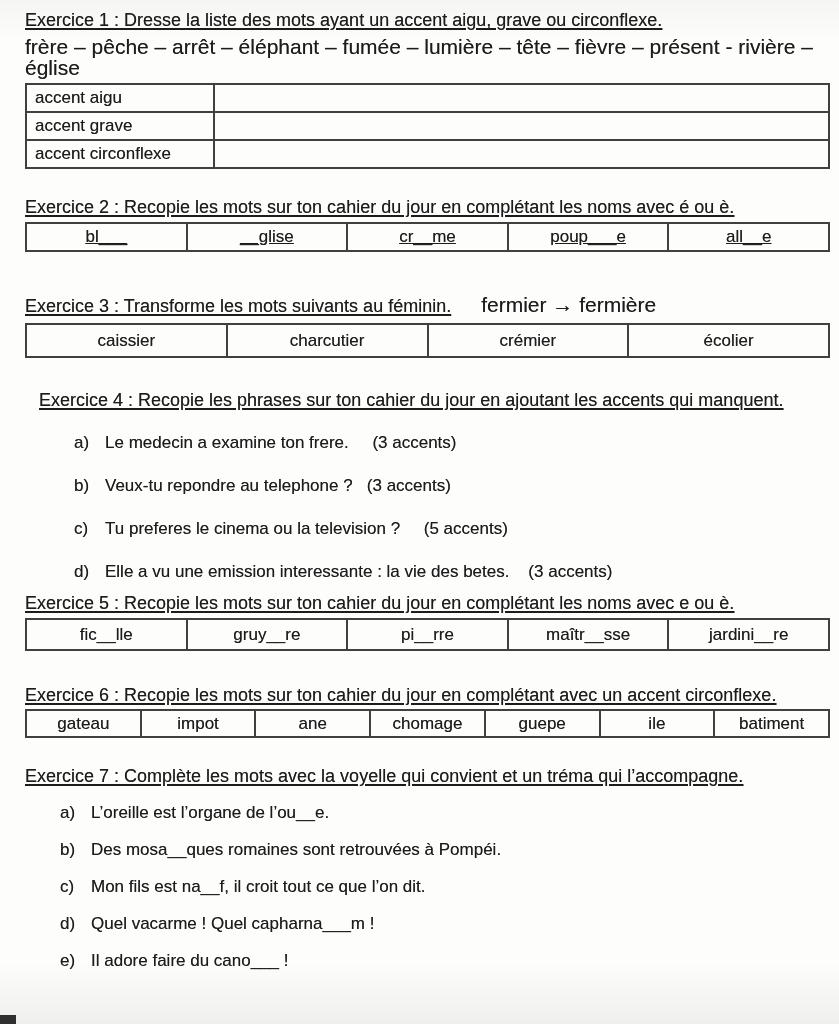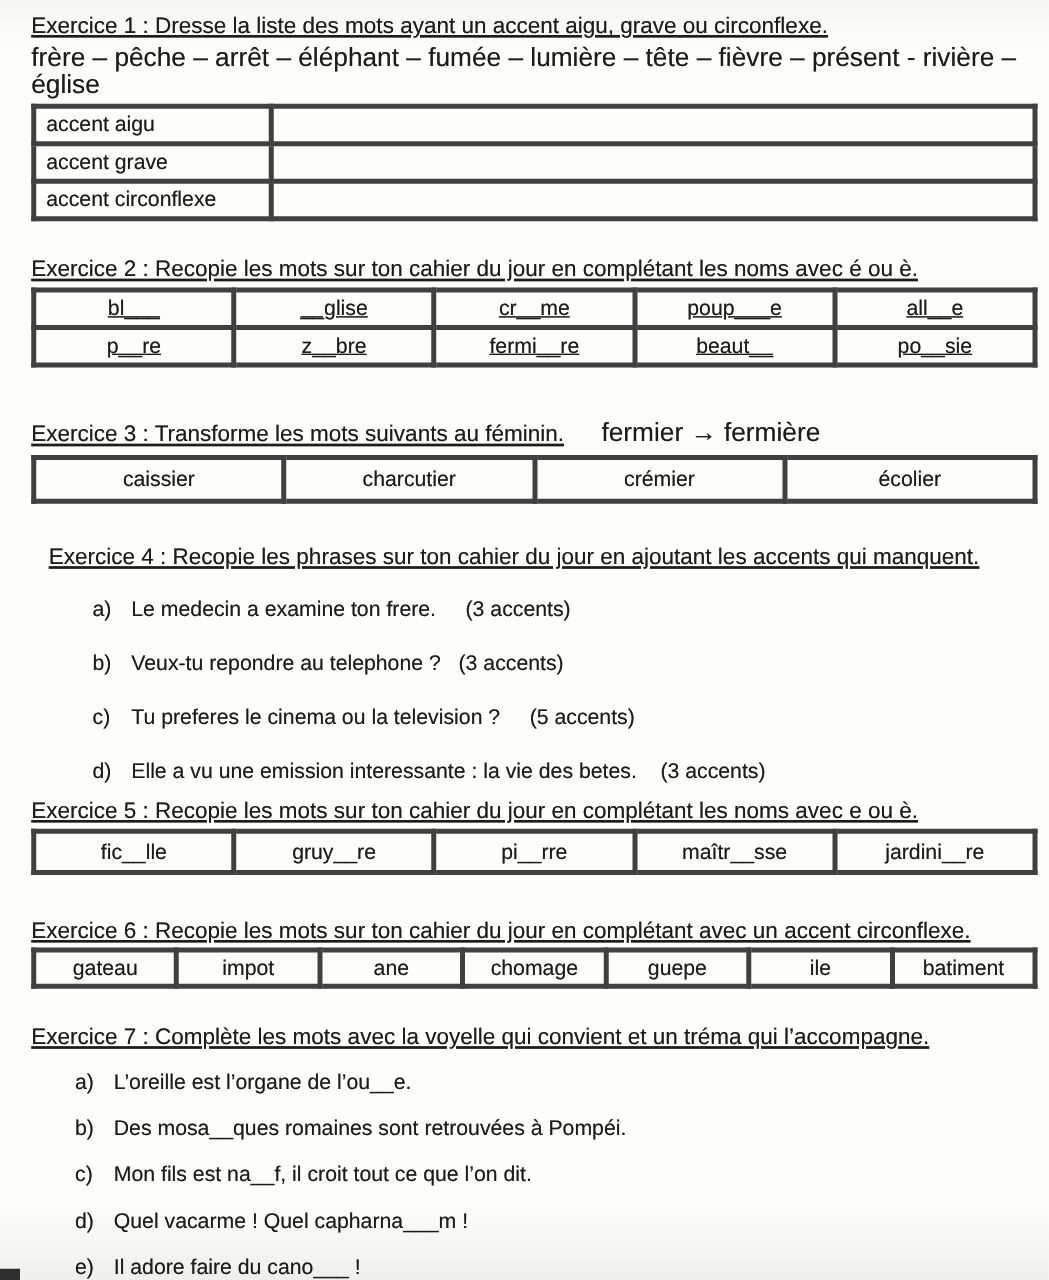--- a/index.html
+++ b/index.html
@@ -21,21 +21,21 @@
     text-decoration-thickness:1.5px;
     text-underline-offset:2px;
   }
   .ex-head { display:flex; align-items:baseline; }
   .ex-example { margin-left:30px; font-size:21px; line-height:22px; text-decoration:none; }
 
   .word-list { font-size:21px; line-height:21px; margin-top:5px; }
 
   table.tbl { border-collapse:collapse; width:100%; table-layout:fixed; }
   table.tbl td {
-    border:4px solid #404040;
+    border:2px solid #404040;
     font-size:17px;
     text-align:center;
     padding:1px 4px;
     overflow:hidden;
     text-shadow:0 0 0.5px rgba(20,20,20,0.6);
   }
   .ex1-tbl { margin-top:5px; }
   .ex1-tbl td { height:24px; }
   .ex1-tbl td.lbl-cell { text-align:left; padding-left:8px; width:21.7%; }
   .ex2-tbl { margin-top:4px;text-decoration:underline; }
@@ -97,27 +97,20 @@
     <div class="ex-title txt">Exercice 2 : Recopie les mots sur ton cahier du jour en complétant les noms avec é ou è.</div>
     <table class="tbl ex2-tbl">
       <tbody>
         <tr>
           <td>bl___</td>
           <td>__glise</td>
           <td>cr__me</td>
           <td>poup___e</td>
           <td>all__e</td>
         </tr>
-        <tr>
-          <td>p__re</td>
-          <td>z__bre</td>
-          <td>fermi__re</td>
-          <td>beaut__</td>
-          <td>po__sie</td>
-        </tr>
       </tbody>
     </table>
   </section>
 
   <section class="ex ex3">
     <div class="ex-head">
       <span class="ex-title txt">Exercice 3 : Transforme les mots suivants au féminin.</span>
       <span class="ex-example txt">fermier → fermière</span>
     </div>
     <table class="tbl ex3-tbl">

